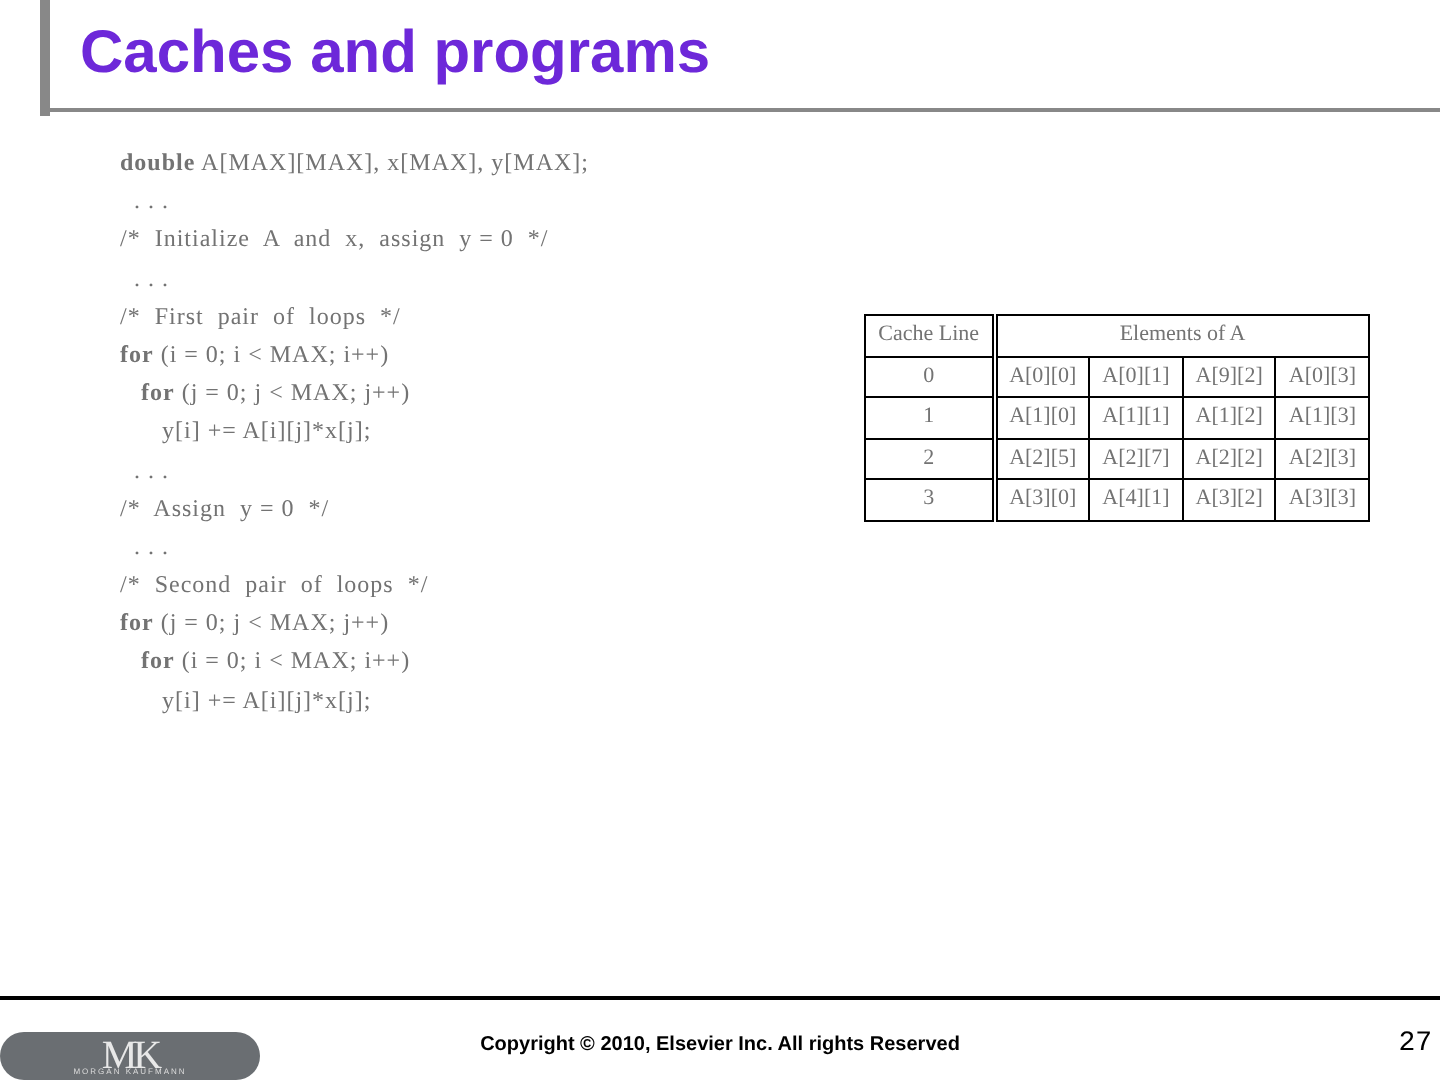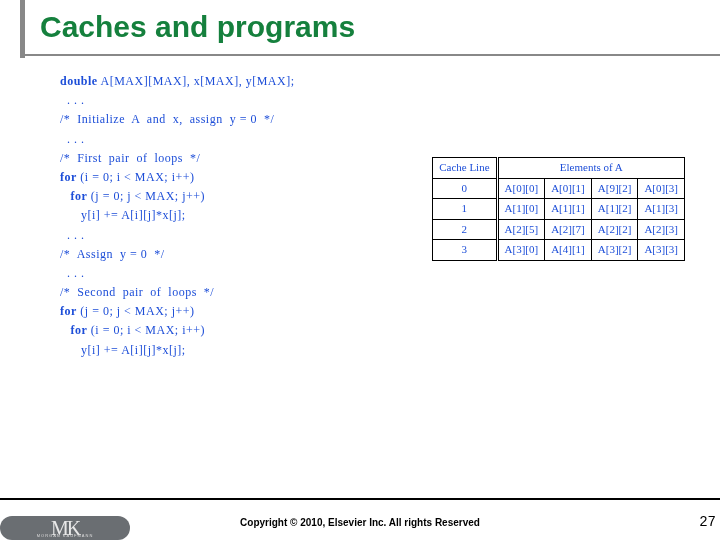--- a/index.html
+++ b/index.html
@@ -19,37 +19,37 @@
     position: absolute;
     left: 20px;
     top: 0;
     bottom: -6px;
     width: 5px;
     background: #888;
   }
   .title {
     font-size: 30px;
     font-weight: bold;
-    color: #15803d;
+    color: #6d28d9;
     padding-left: 16px;
   }
   .title-underline {
     position: absolute;
     left: 20px;
     right: 0;
     bottom: -4px;
     height: 2px;
     background: #888;
   }
   .content {
     position: relative;
     padding: 20px 30px 0 60px;
     font-family: "Times New Roman", serif;
     font-size: 12px;
-    color: #1d4ed8;
+    color: #737373;
     line-height: 1.6;
   }
   .code-block { white-space: pre; letter-spacing: 0.5px; }
   .code-block .kw { font-weight: bold; }
   .tbl {
     position: absolute;
     right: 35px;
     top: 105px;
     border-collapse: collapse;
     font-family: "Times New Roman", serif;

